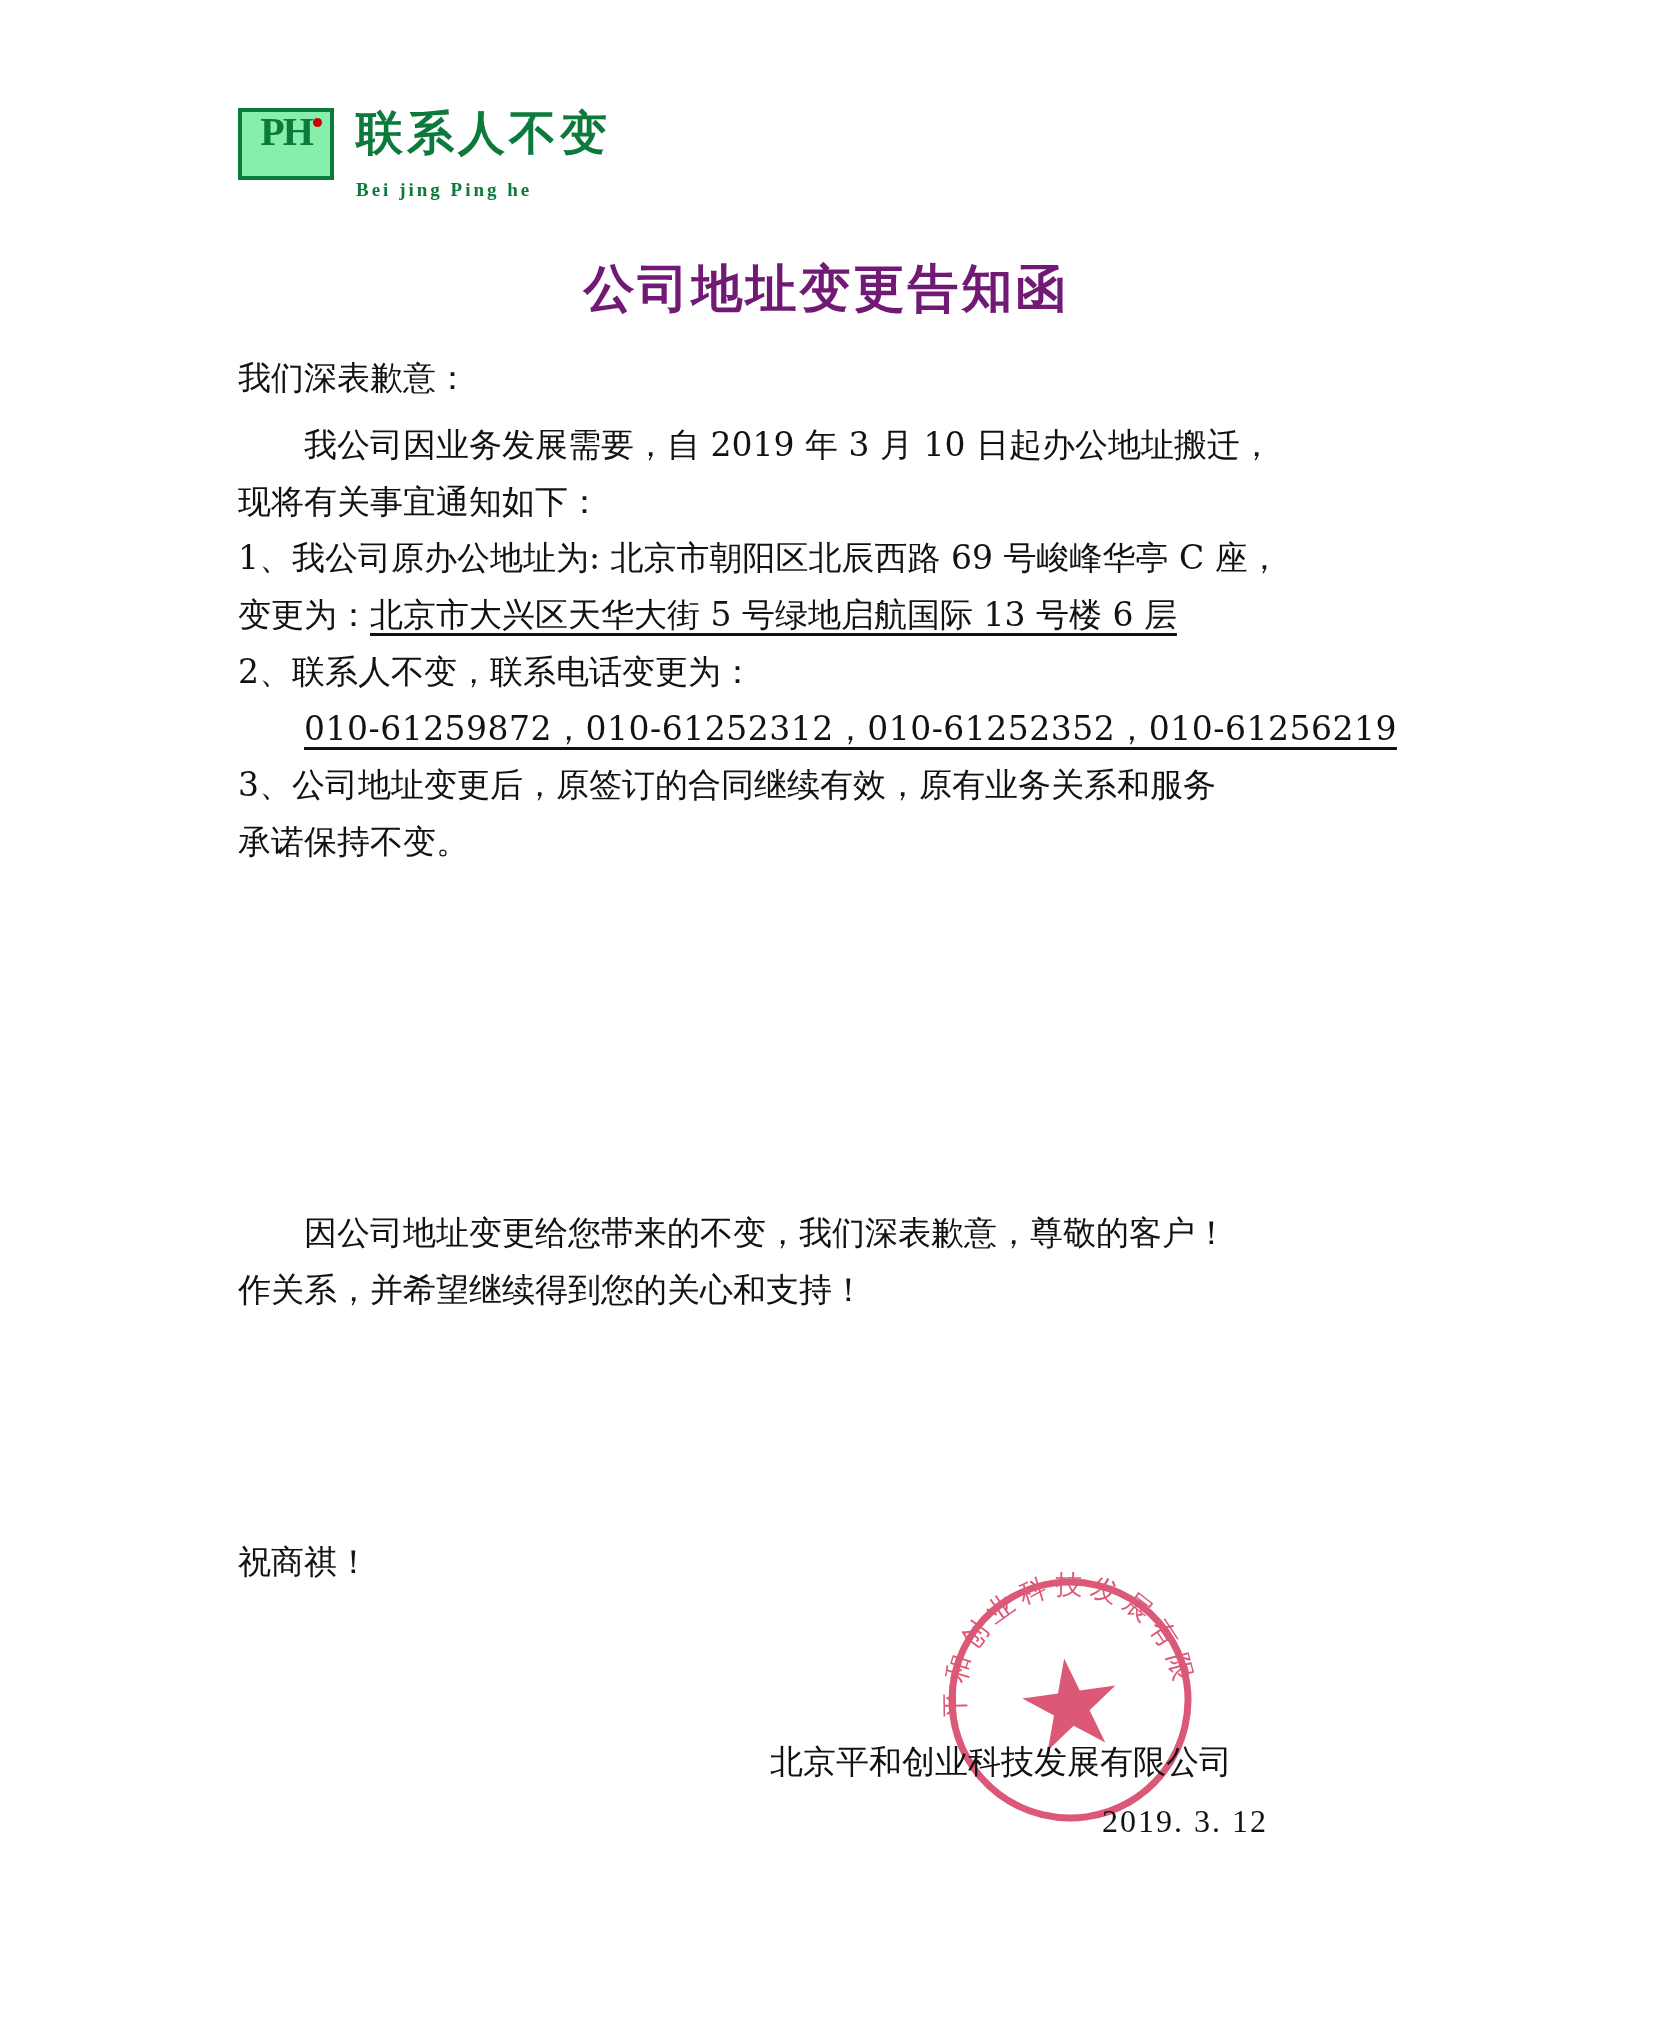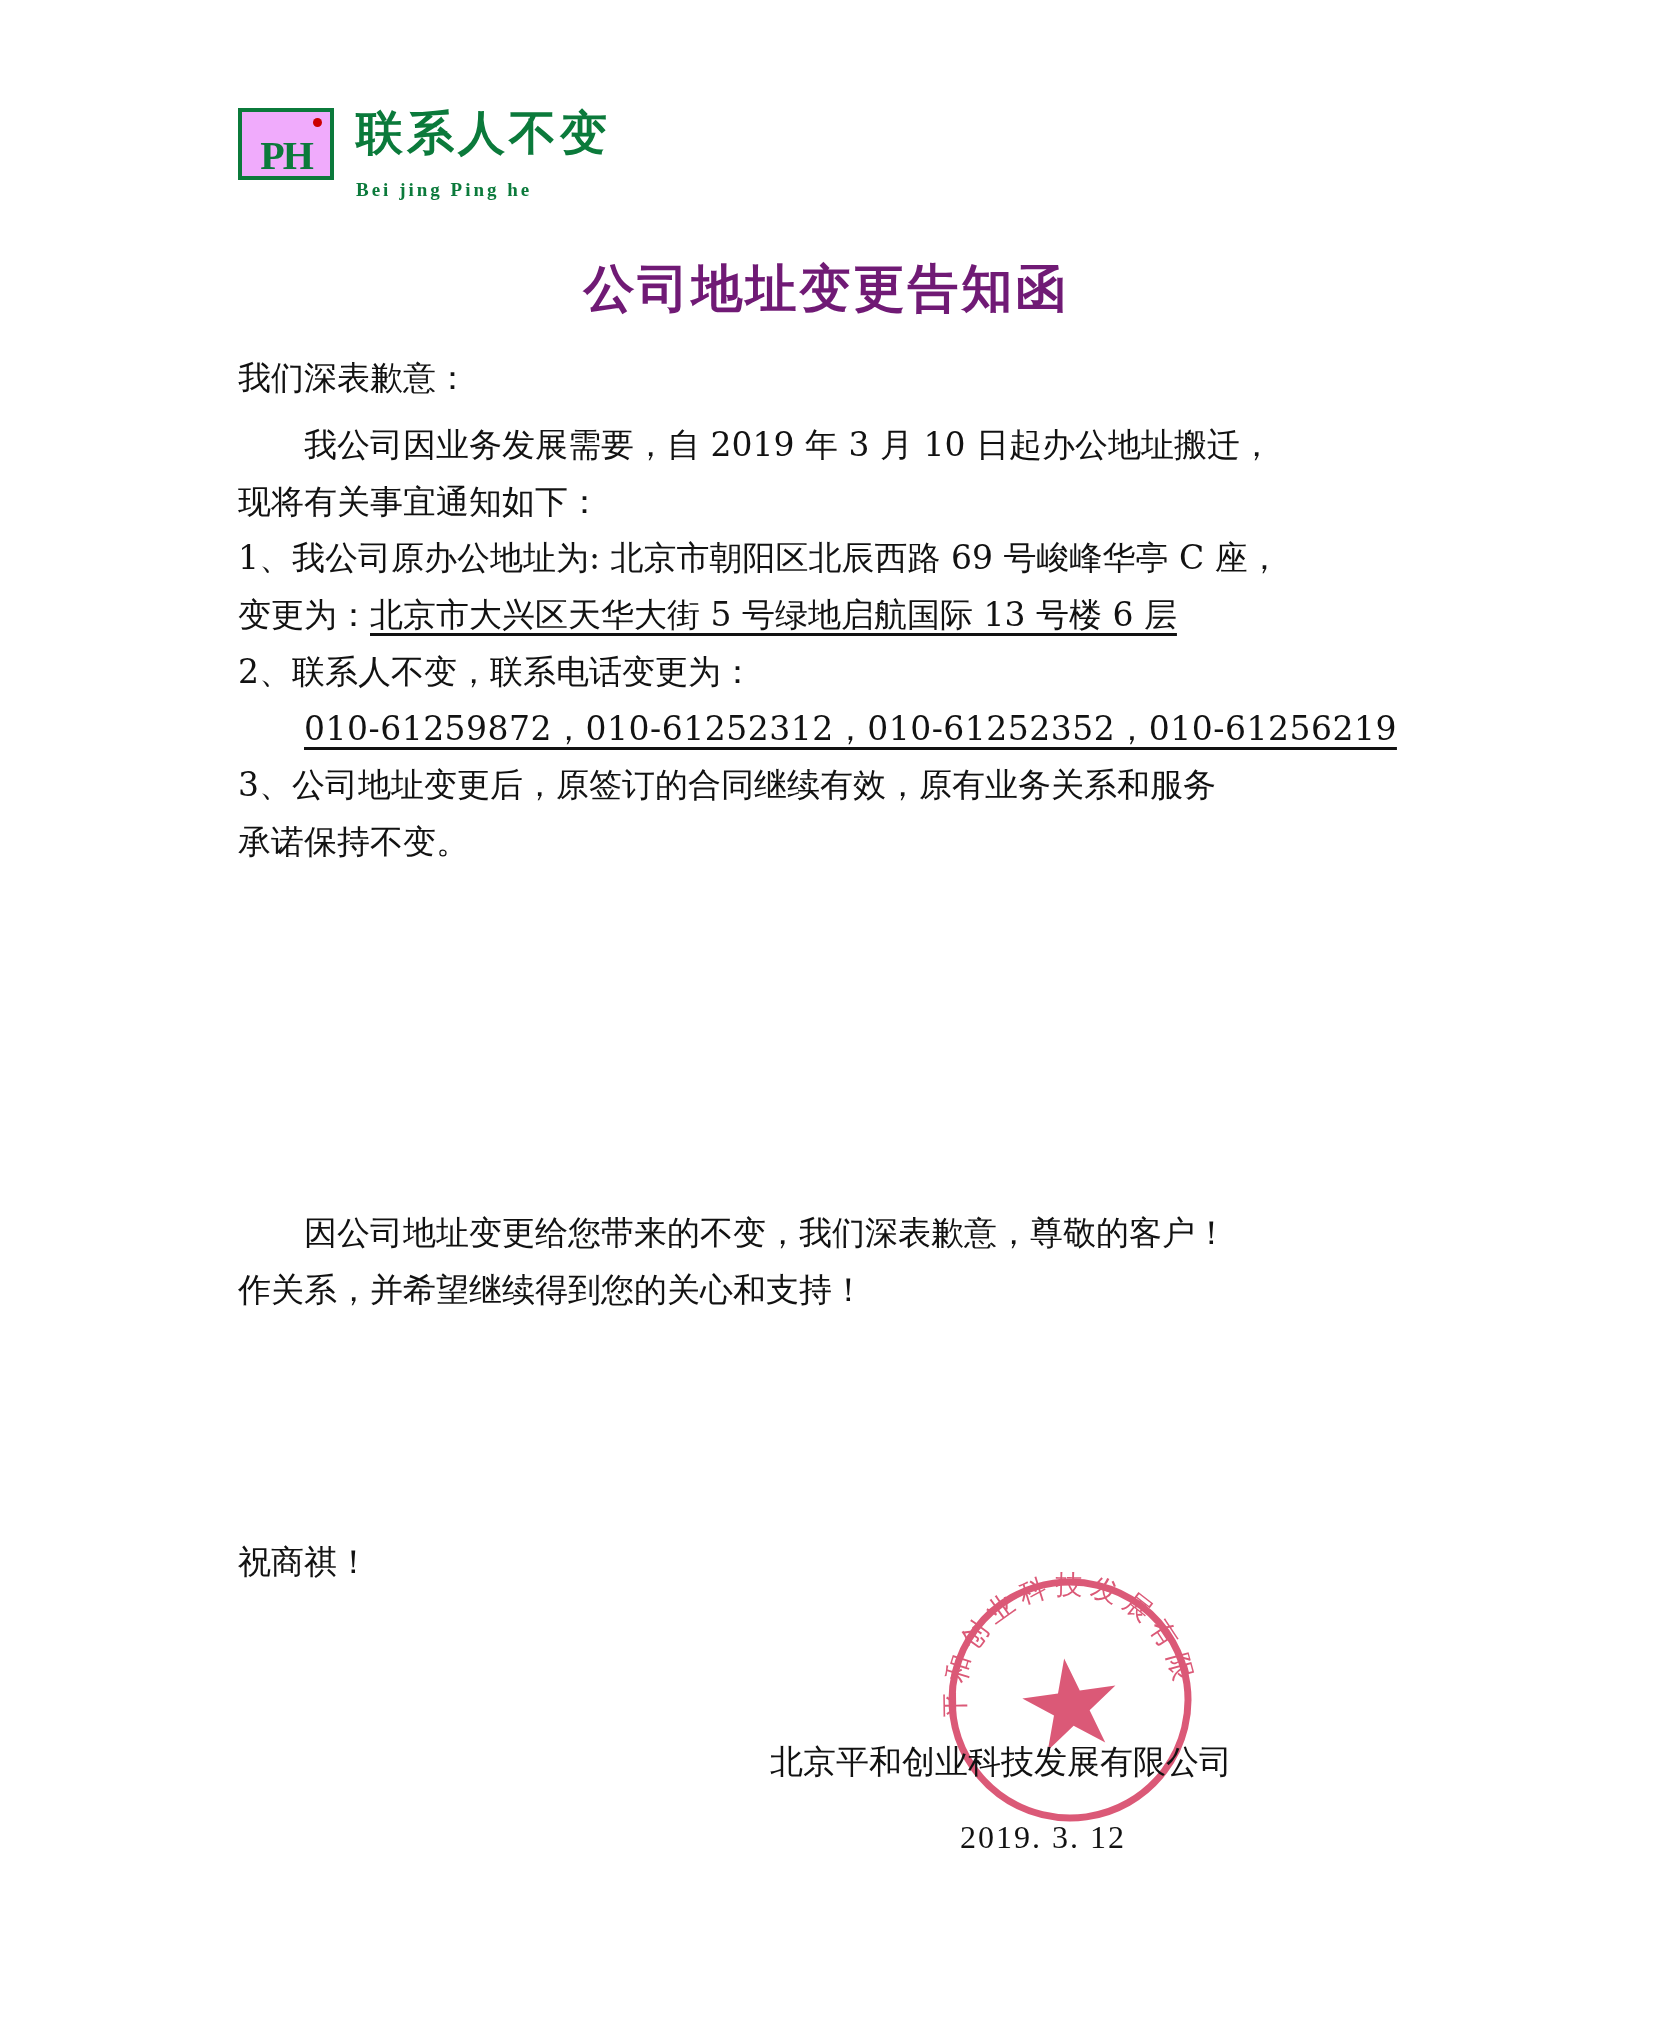--- a/index.html
+++ b/index.html
@@ -31,23 +31,23 @@
     top: 108px;
     display: flex;
     align-items: flex-start;
   }
   .logo-mark {
     width: 96px;
     height: 72px;
     border: 4px solid #0b7a3b;
     box-sizing: border-box;
     display: flex;
-    align-items: flex-end;
+    align-items: flex-start;
     justify-content: center;
-    background: #f0abfc;
+    background: #86efac;
     position: relative;
   }
   .logo-mark .ph {
     font-family: "Liberation Serif", serif;
     font-weight: bold;
     font-size: 40px;
     color: #0b7a3b;
     letter-spacing: -2px;
     line-height: 1;
   }
@@ -137,25 +137,26 @@
     top: 1740px;
     width: 640px;
     font-family: "DejaVu Serif", serif;
     font-size: 33px;
     color: #121212;
   }
   .sign-company {
     white-space: nowrap;
   }
   .sign-date {
-    margin-top: 34px;
+    margin-top: 18px;
     margin-left: 190px;
     font-family: "Liberation Serif", serif;
     font-size: 32px;
     letter-spacing: 2px;
+    text-align: center;
   }
 
   
   .seal {
     position: absolute;
     left: 920px;
     top: 1550px;
     width: 300px;
     height: 300px;
     pointer-events: none;

